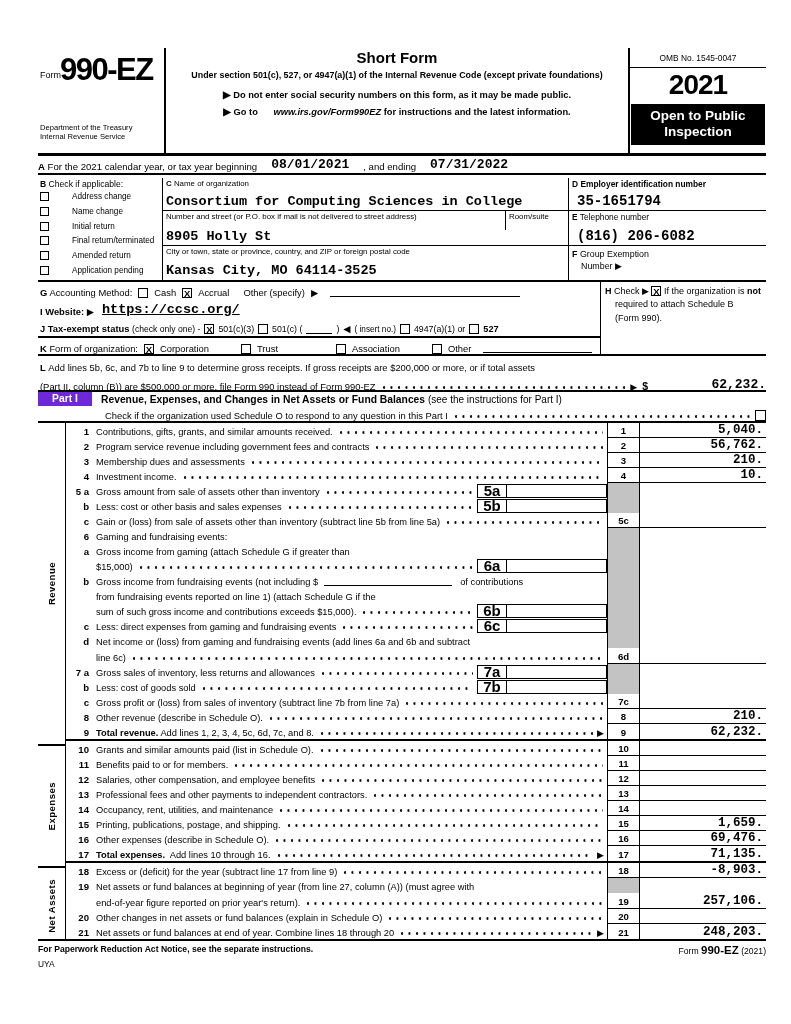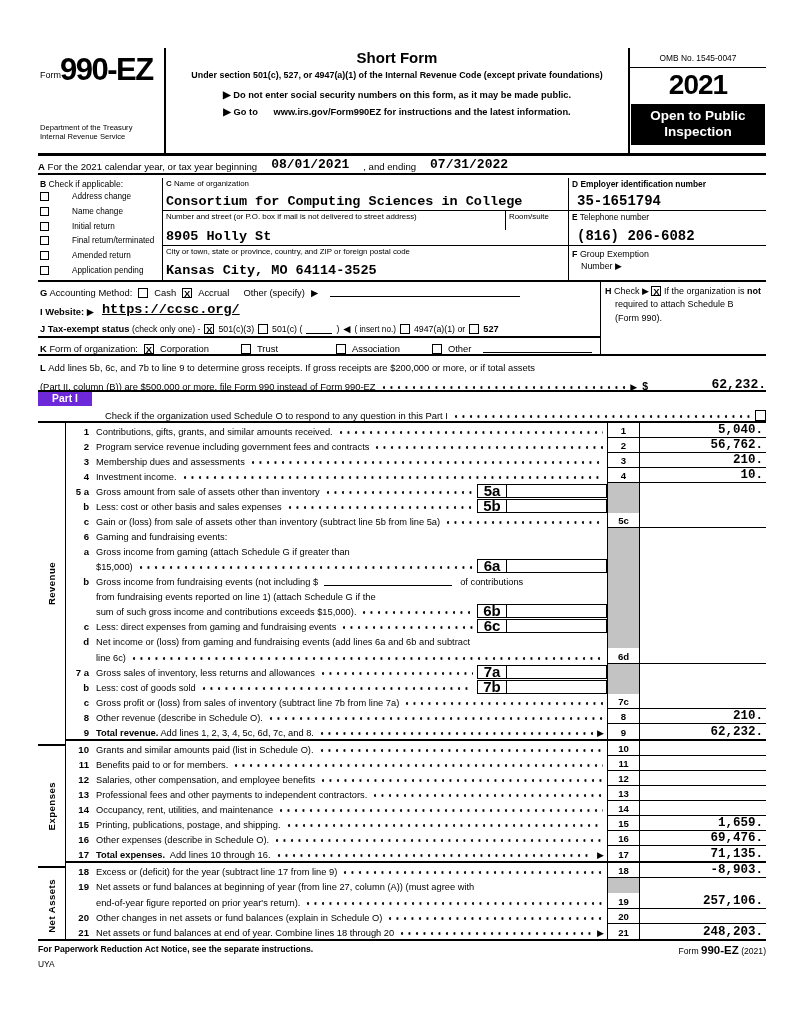--- a/index.html
+++ b/index.html
@@ -150,21 +150,21 @@
     <div class="hdr-center">
       <div class="title-short">Short Form</div>
       <div class="subtitle">Under section 501(c), 527, or 4947(a)(1) of the Internal Revenue Code (except private foundations)</div>
       <div class="hdr-bullet">
         <span class="arr-g">▶</span>
         <span>Do not enter social security numbers on this form, as it may be made public.</span>
       </div>
       <div class="hdr-bullet" style="margin-top:6px;">
         <span class="arr-g">▶</span>
         <span>Go to</span>
-        <span style="padding-left:13px;">www.irs.gov/Form990EZ</span>
+        <span style="font-style:italic;padding-left:13px;">www.irs.gov/Form990EZ</span>
         <span>for instructions and the latest information.</span>
       </div>
     </div>
     <div class="hdr-right">
       <div class="omb">OMB No. 1545-0047</div>
       <div class="year-big">2021</div>
       <div class="open-box">
         <div>Open to Public</div>
         <div>Inspection</div>
       </div>
@@ -319,20 +319,24 @@
       <span>(Part II, column (B)) are $500,000 or more, file Form 990 instead of Form 990-EZ</span>
       <span class="dots"></span>
       <span class="arr">▶</span>
       <span class="dollar">$</span>
       <span class="mono amt-l">62,232.</span>
     </div>
   </div>
 
   <div class="part1">
     <span class="part1-tag">Part I</span>
+    <span class="part1-title">
+      <span>Revenue, Expenses, and Changes in Net Assets or Fund Balances</span>
+      <span class="part1-note">(see the instructions for Part I)</span>
+    </span>
   </div>
   <div class="schedo">
     <span>Check if the organization used Schedule O to respond to any question in this Part I</span>
     <span class="dots"></span>
     <span class="cb" style="width:11px;height:11px;"></span>
   </div>
 
   <div class="tbl">
     <div class="rot">
       <div class="rot-g rg1">

